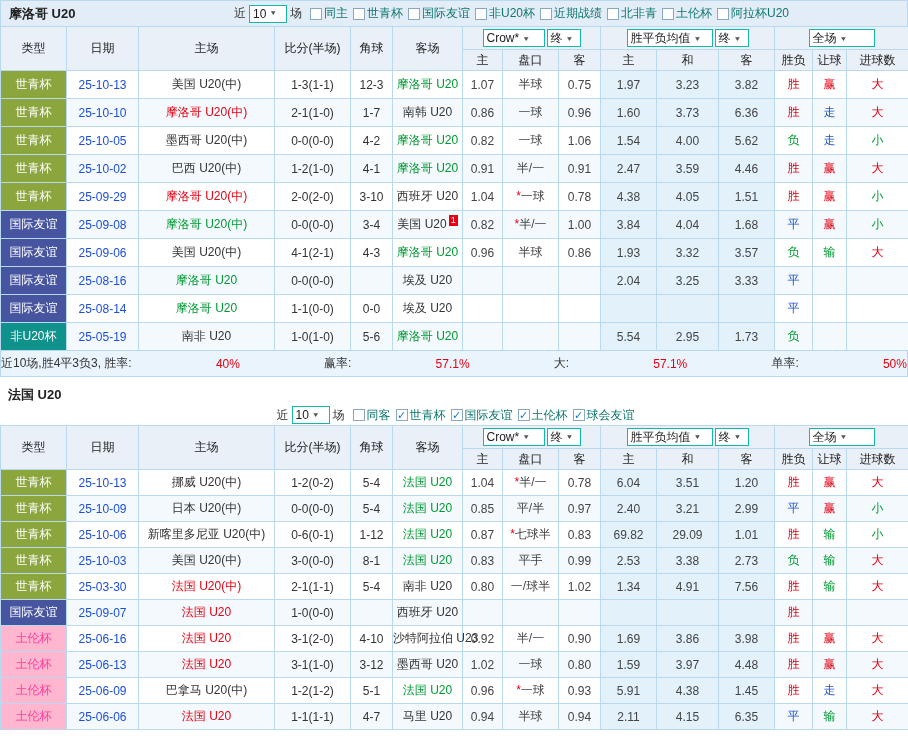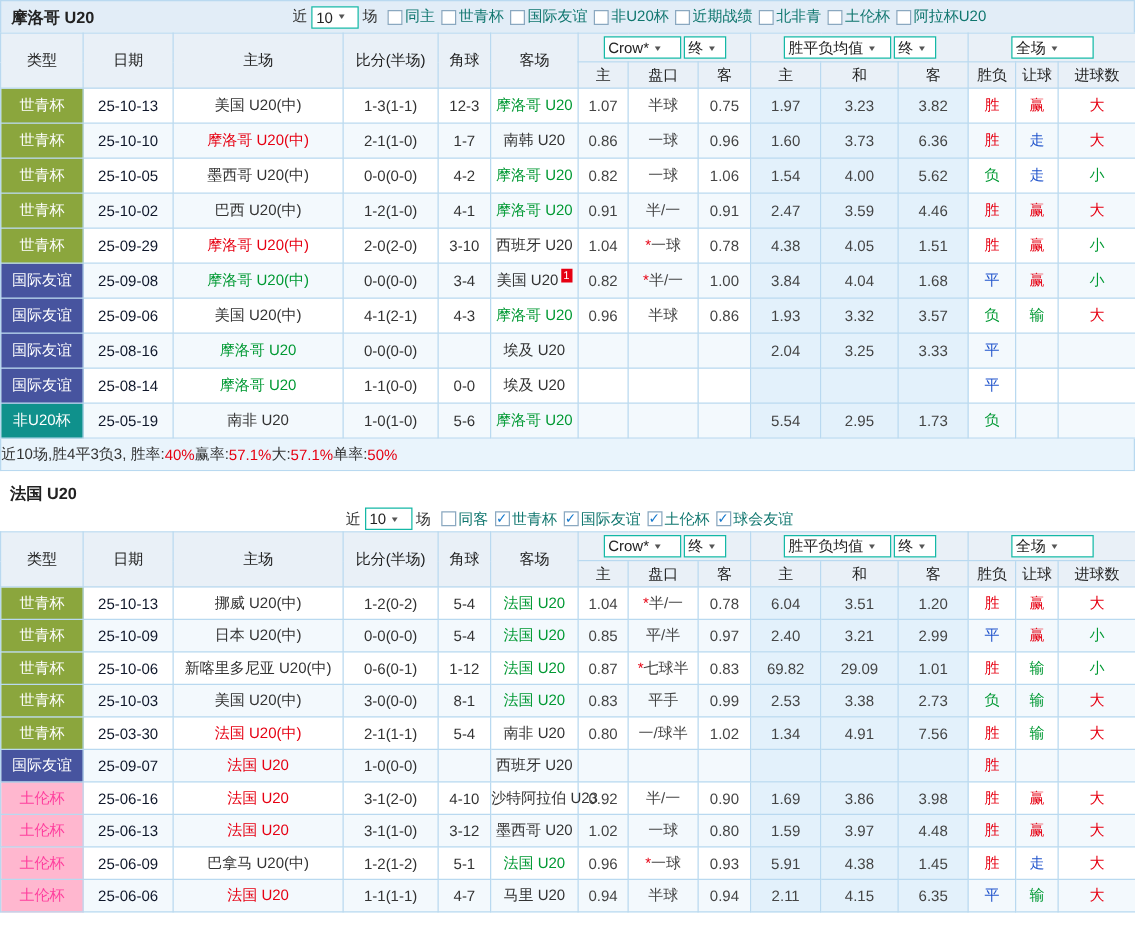--- a/index.html
+++ b/index.html
@@ -42,28 +42,28 @@
 
   .type-wc{background:var(--type-worldcup-bg) !important;color:#fff}
   .type-if{background:var(--type-friendly-bg) !important;color:#fff}
   .type-nu{background:var(--type-nonu20-bg) !important;color:#fff}
   .type-tl{background:var(--type-toulon-bg) !important;color:var(--type-toulon-text)}
 
   .t-red{color:var(--team-home)}
   .t-green{color:var(--team-away)}
   .t-black{color:var(--team-neutral)}
   .c-odd,.c-hcp,.c-avg{color:#444}
-  .c-date{color:#0f172a}
+  .c-date{color:#1d4ed8}
   .r-win{color:var(--win)}
   .r-draw{color:var(--draw)}
   .r-lose{color:var(--lose)}
   .star{color:var(--star)}
   .redcard{display:inline-block;background:var(--win);color:#fff;font-size:9px;line-height:11px;padding:0 2px;margin-left:2px;transform:translateY(-5px)}
 
-  .summary{height:26px;display:flex;align-items:center;justify-content:flex-start;background:var(--summary-bg);border:1px solid var(--grid-line);border-top:none;color:#333}
+  .summary{height:26px;display:flex;align-items:center;justify-content:space-between;background:var(--summary-bg);border:1px solid var(--grid-line);border-top:none;color:#333}
   .summary .red{color:var(--win)}
   .gap{height:8px;background:#fff}
 </style>
 </head>
 <body>
 
 <div class="page">
 
   <section>
     <div class="section-bar">

